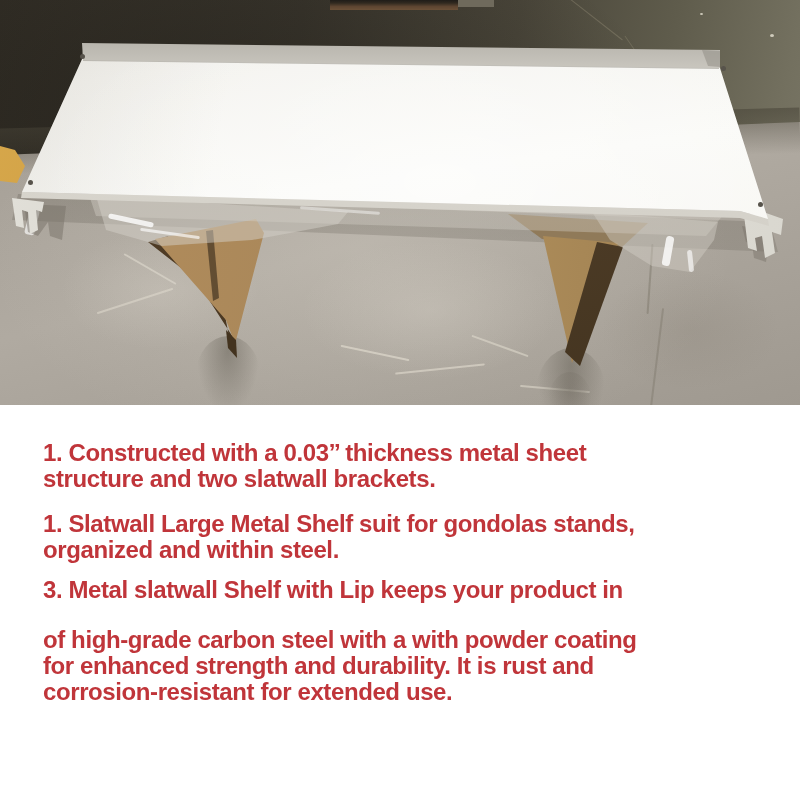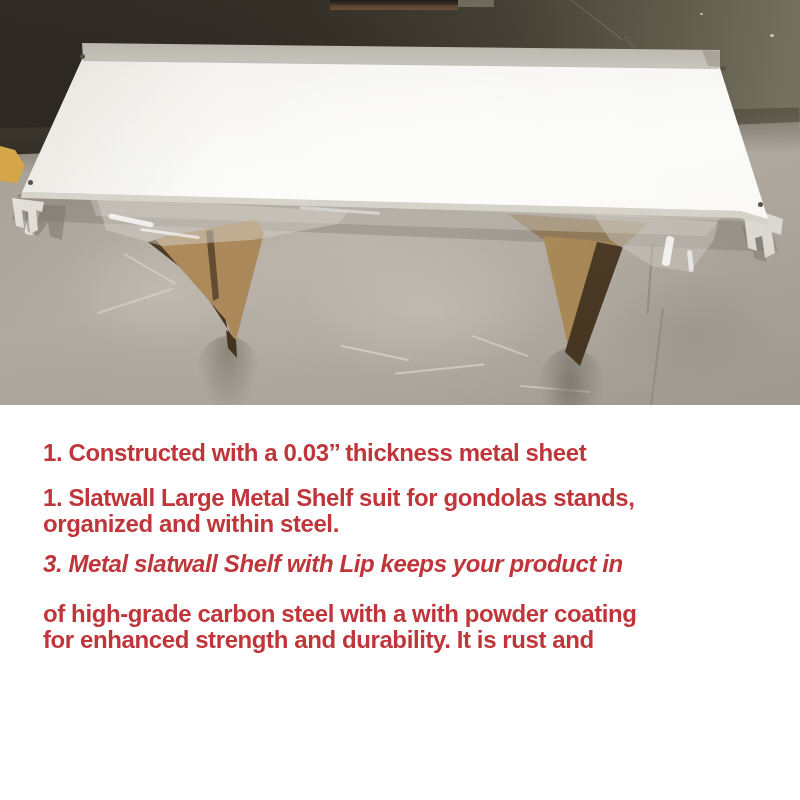--- a/index.html
+++ b/index.html
@@ -100,21 +100,21 @@
   .shelf-seam{clip-path:polygon(83px 58px,719px 66px,719px 69px,83px 61px);background:rgba(140,136,126,0.5);}
   .shelf-lip{clip-path:polygon(82px 43px,720px 50px,720px 68px,83px 60px);
       background:linear-gradient(to bottom,#9d9a91 0%,#d6d3cc 22%,#cfccc4 45%,#b5b2a9 75%,#a5a299 100%);}
   .lip-endcap{clip-path:polygon(702px 50px,720px 51px,720px 67px,708px 66px);background:rgba(150,147,138,0.6);}
   .hole{position:absolute;width:5px;height:5px;border-radius:50%;background:#57534b;}
   .hTL{left:80px;top:54px;} .hBL{left:28px;top:180px;} .hTR{left:721px;top:66px;} .hBR{left:758px;top:202px;}
   
   .caption{position:absolute;left:0;top:405px;width:632px;height:395px;background:#ffffff;
       padding:35px 30px 0 43px;box-sizing:border-box;}
   .cap-item{margin:0;}
-  .m1{margin-bottom:19px;} .m2{margin-bottom:14px;} .m3{margin-bottom:24px;font-style:italic;}
+  .m1{margin-bottom:19px;} .m2{margin-bottom:14px;} .m3{margin-bottom:24px;}
   .cap-line{white-space:pre;color:#c0353a;font-weight:bold;font-size:24px;line-height:26px;
       letter-spacing:-0.4px;font-family:"Liberation Sans",sans-serif;}
 </style>
 </head>
 <body>
 
 <div class="page">
 
   <div class="photo">
     <div class="s floor-light"></div>
@@ -177,27 +177,29 @@
     <div class="s lip-endcap"></div>
     <div class="hole hTL"></div>
     <div class="hole hBL"></div>
     <div class="hole hTR"></div>
     <div class="hole hBR"></div>
   </div>
 
   <div class="caption">
     <div class="cap-item m1">
       <div class="cap-line">1. Constructed with a 0.03’’ thickness metal sheet</div>
+      <div class="cap-line">structure and two slatwall brackets.</div>
     </div>
     <div class="cap-item m2">
       <div class="cap-line">1. Slatwall Large Metal Shelf suit for gondolas stands,</div>
       <div class="cap-line">organized and within steel.</div>
     </div>
     <div class="cap-item m3">
       <div class="cap-line">3. Metal slatwall Shelf with Lip keeps your product in</div>
     </div>
     <div class="cap-item">
       <div class="cap-line">of high-grade carbon steel with a with powder coating</div>
       <div class="cap-line">for enhanced strength and durability. It is rust and</div>
+      <div class="cap-line">corrosion-resistant for extended use.</div>
     </div>
   </div>
 
 </div>
 
 </body></html>

